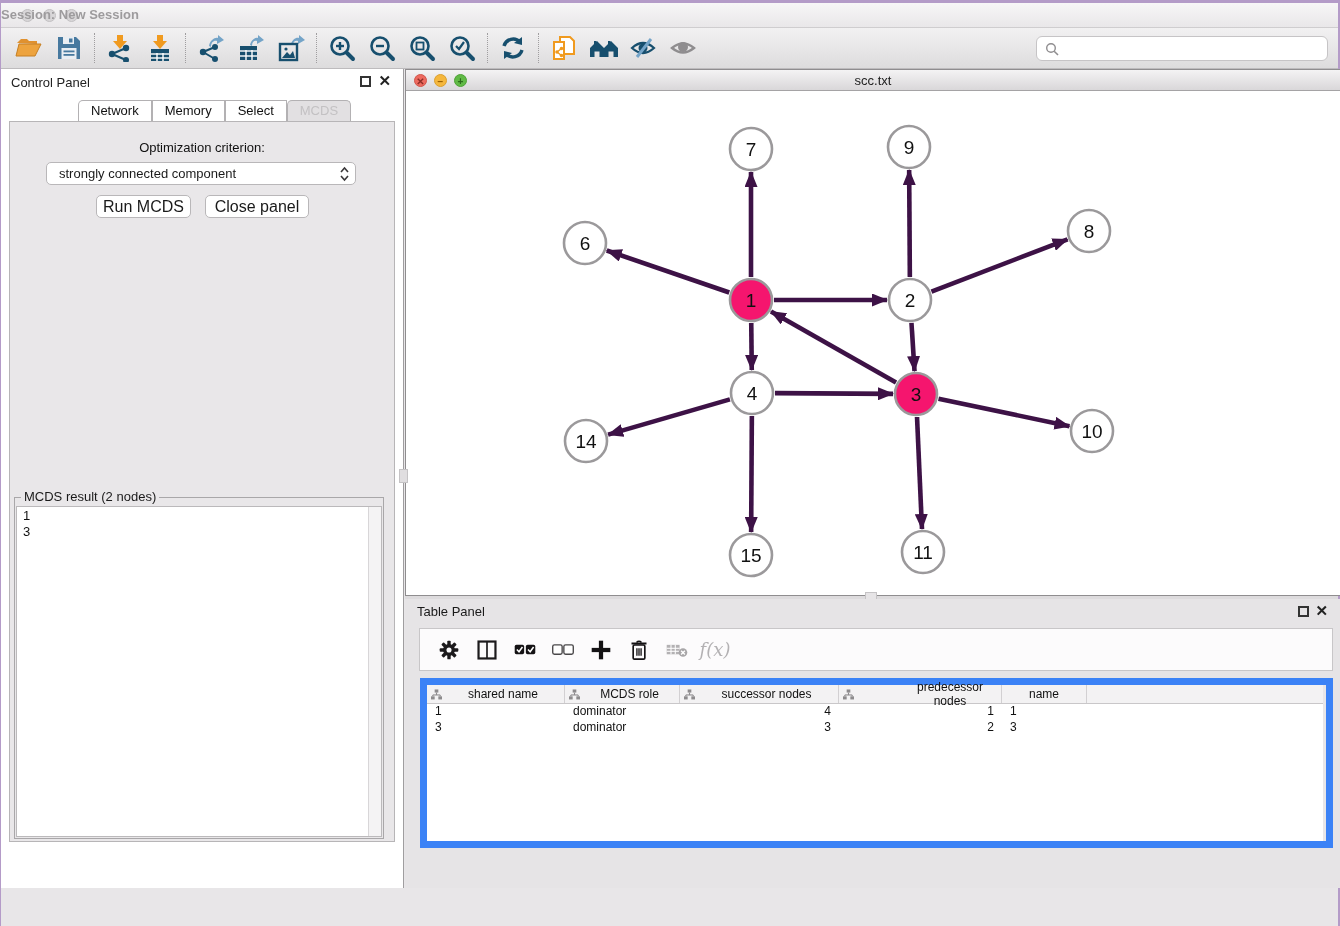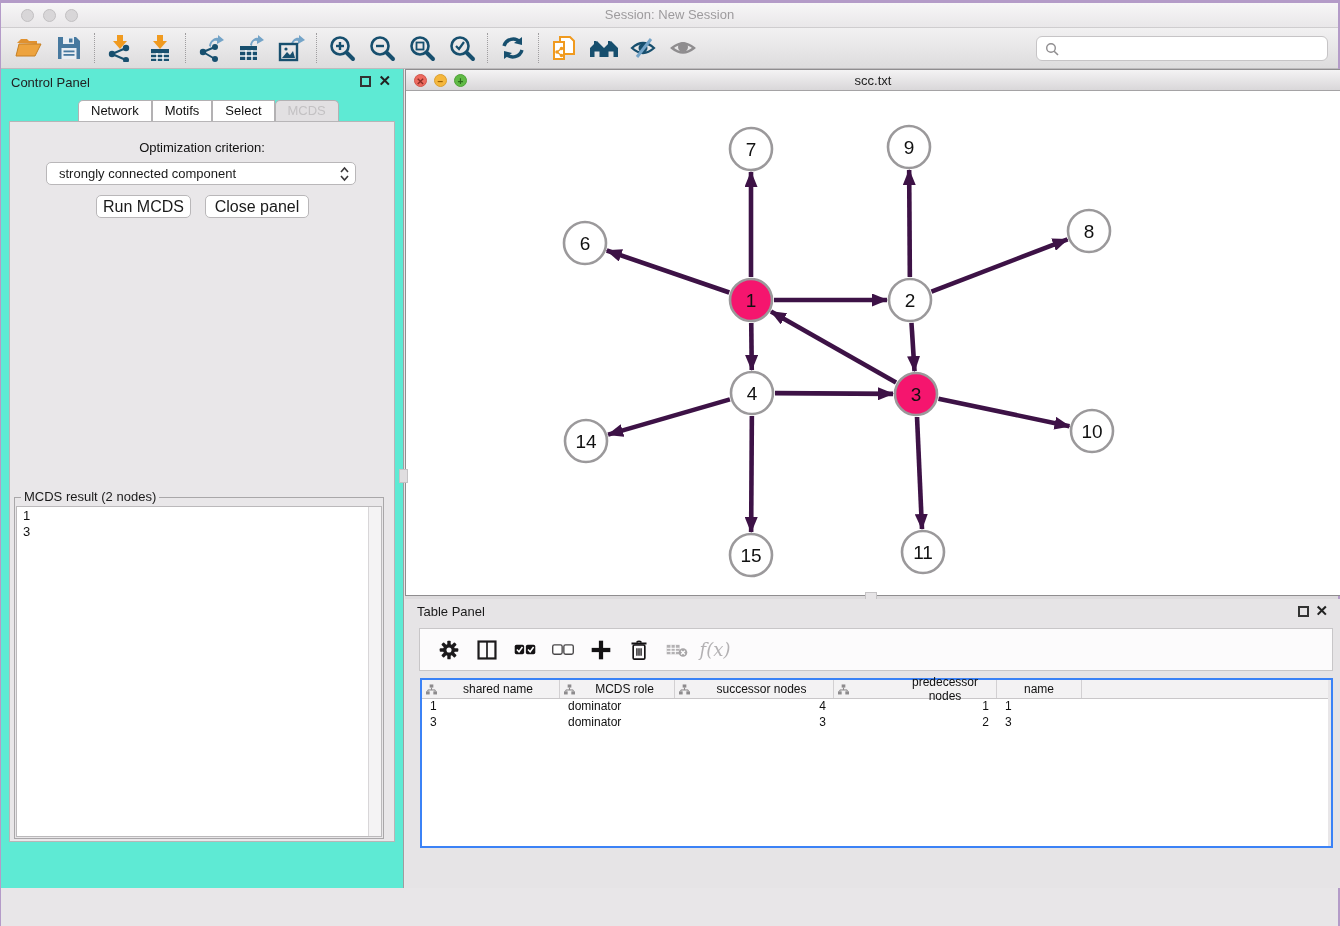--- a/index.html
+++ b/index.html
@@ -5,34 +5,34 @@
   * { margin:0; padding:0; box-sizing:border-box; }
   html,body { width:1340px; height:926px; overflow:hidden; }
   body { background:#b49bc8; font-family:"Liberation Sans", sans-serif; font-size:13px; color:#1a1a1a; position:relative; }
   #app { position:absolute; top:3px; left:1px; right:2px; bottom:0; background:#e8e6e8; }
 
   
   #titlebar { position:absolute; top:0; left:0; right:0; height:25px;
     background:linear-gradient(#f7f6f7,#e9e7e9); border-bottom:1px solid #cfcdcf; }
   .tl-dot { position:absolute; top:6px; width:13px; height:13px; border-radius:50%; background:#d8d6d8; border:1px solid #c2c0c2; }
   #titlebar .t1{left:20px} #titlebar .t2{left:42px} #titlebar .t3{left:64px}
-  #titlebar .title { position:absolute; left:0; right:0; top:4px; text-align:center; color:#9d9b9d; font-size:13px; }
+  #titlebar .title { position:absolute; left:0; right:0; top:4px; color:#9d9b9d; font-size:13px;font-weight:bold; }
 
   
   #toolbar { position:absolute; top:25px; left:0; right:0; height:41px;
     background:linear-gradient(#f2f1f2,#dddcdd); border-bottom:1px solid #bdbbbd;
     display:flex; align-items:center; padding-left:8px; }
   .tb-btn { width:40px; height:36px; display:flex; align-items:center; justify-content:center; }
   .tb-sep { width:1px; height:30px; margin:0 5px; border-left:1px dotted #9f9d9f; }
   #searchbox { position:absolute; right:10px; top:8px; width:292px; height:25px; background:#fff;
     border:1px solid #c6c4c6; border-radius:6px; display:flex; align-items:center; padding:0 8px; }
   #searchbox input { border:none; outline:none; flex:1; font-size:13px; margin-left:6px; font-family:"Liberation Sans",sans-serif; }
 
   
-  #control-panel { position:absolute; top:66px; left:0; width:403px; bottom:38px; background:#5eead4; border-right:1px solid #9f9d9f; }
+  #control-panel { position:absolute; top:66px; left:0; width:403px; bottom:38px; background:#ffffff; border-right:1px solid #9f9d9f; }
   #cp-header { position:absolute; top:0; left:0; right:0; height:26px; }
   #cp-header .ptitle { position:absolute; left:10px; top:6px; font-size:13px; color:#222; }
   .float-box { position:absolute; top:7px; width:11px; height:11px; border:2px solid #333; }
   .close-x { position:absolute; top:5px; font-size:15px; font-weight:bold; color:#222; line-height:14px; }
   #cp-header .float-box { right:32px; } #cp-header .close-x { right:12px; }
 
   .tabrow { position:absolute; display:flex; }
   .tab { border:1px solid #b3b1b3; border-bottom:none; padding:2px 12px 3px; font-size:13px;
     background:#fff; color:#111; text-align:center; }
   .tab:first-child { border-top-left-radius:5px; }
@@ -72,21 +72,21 @@
   
   #table-panel { position:absolute; left:404px; top:596px; width:936px; bottom:38px; background:#e6e4e6; }
   #tp-header { position:absolute; top:0; left:0; right:0; height:26px; }
   #tp-header .ptitle { position:absolute; left:12px; top:5px; }
   #tp-header .float-box { right:32px; } #tp-header .close-x { right:13px; }
   #tp-toolbar { position:absolute; left:14px; right:8px; top:29px; height:43px; background:#fcfbfc; border:1px solid #c8c6c8;
     display:flex; align-items:center; padding-left:10px; }
   .tpt-btn { width:38px; height:36px; display:flex; align-items:center; justify-content:center; }
   .fx-label { font-family:"DejaVu Serif", serif; font-style:italic; font-size:18px; color:#b3b1b3; }
 
-  #node-table { position:absolute; left:15px; top:79px; width:913px; height:170px; background:#fff; border:2px solid #3b82f6; }
+  #node-table { position:absolute; left:15px; top:79px; width:913px; height:170px; background:#fff; border:7px solid #3b82f6; }
   #nt-header { display:flex; height:19px; background:#f3f2f3; border-bottom:1px solid #c9c7c9; }
   .nt-col { display:flex; align-items:center; border-right:1px solid #d2d0d2; font-size:12px; color:#111; padding:0 4px; }
   .nt-col .col-label { flex:1; text-align:center; }
   .nt-row { display:flex; height:16px; }
   .nt-cell { font-size:12px; padding:0 8px; color:#111; overflow:hidden; white-space:nowrap; }
   #nt-scroll { position:absolute; top:0; right:0; bottom:0; width:3px; background:#e8e6e8; }
 
   #tp-tabs-strip { position:absolute; left:0; right:0; top:259px; height:33px; background:#eceaec; border-top:1px solid #cfcdcf; }
   #tp-tabs { top:7px; left:290px; }
   #tp-tabs .tab { padding:3px 14px 4px; }
@@ -261,21 +261,21 @@
   </div>
 
   <div id="control-panel">
     <div id="cp-header">
       <span class="ptitle">Control Panel</span>
       <span class="float-box"></span>
       <span class="close-x">✕</span>
     </div>
     <div id="cp-tabs" class="tabrow">
         <div class="tab">Network</div>
-        <div class="tab">Motifs</div>
+        <div class="tab">Memory</div>
         <div class="tab">Select</div>
         <div class="tab active">MCDS</div>
       </div>
     <div id="cp-content">
       <div id="opt-select">
         <span class="val">strongly connected component</span>
         <svg width="9" height="16" viewBox="0 0 9 16">
           <path d="M1 6 L4.5 2 L8 6" fill="none" stroke="#3a383a" stroke-width="1.6"></path>
           <path d="M1 10 L4.5 14 L8 10" fill="none" stroke="#3a383a" stroke-width="1.6"></path>
         </svg>

